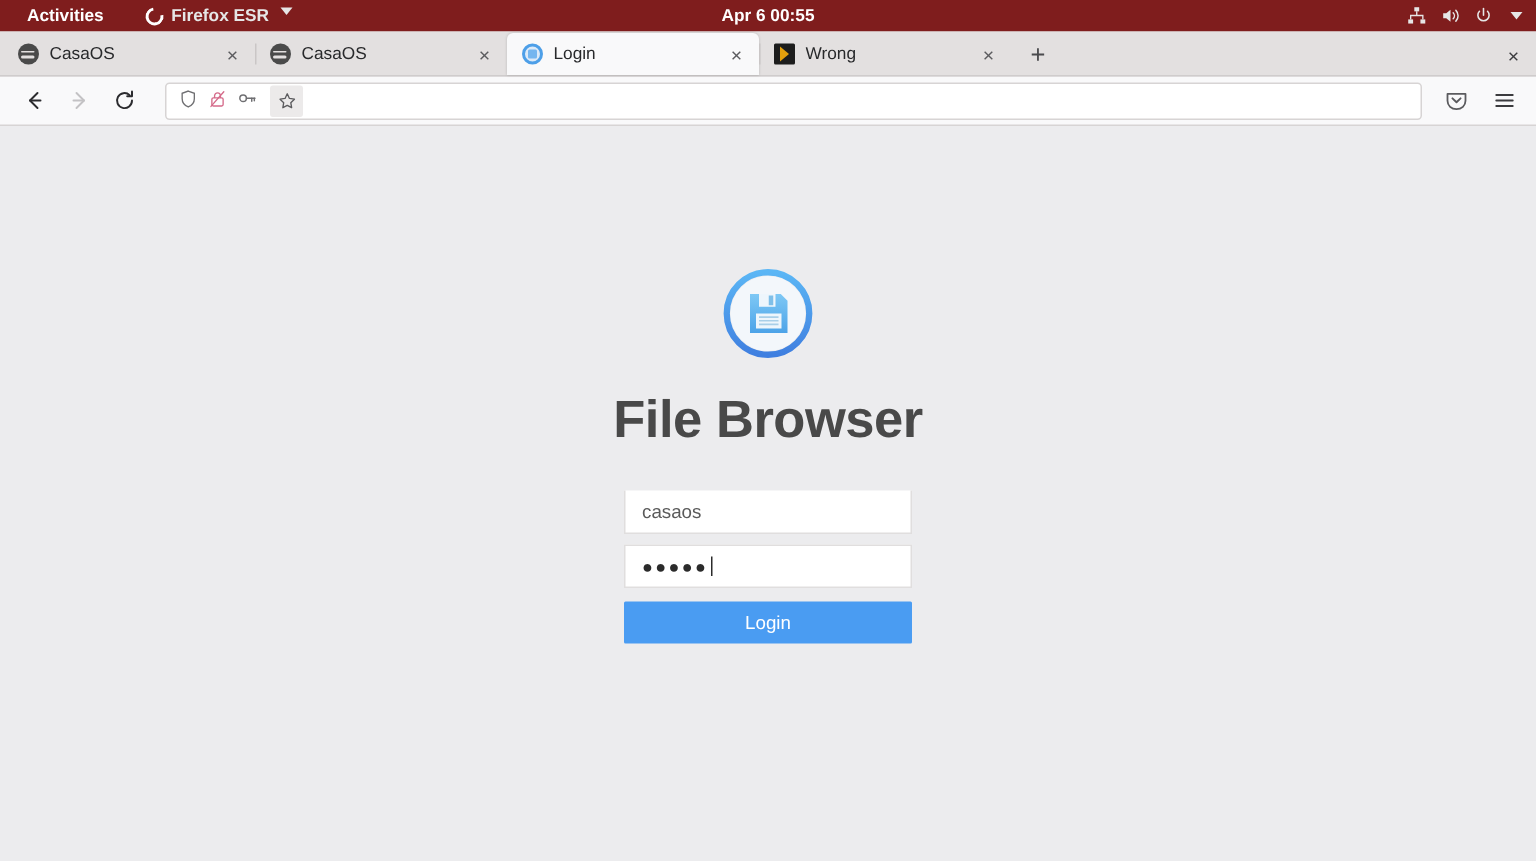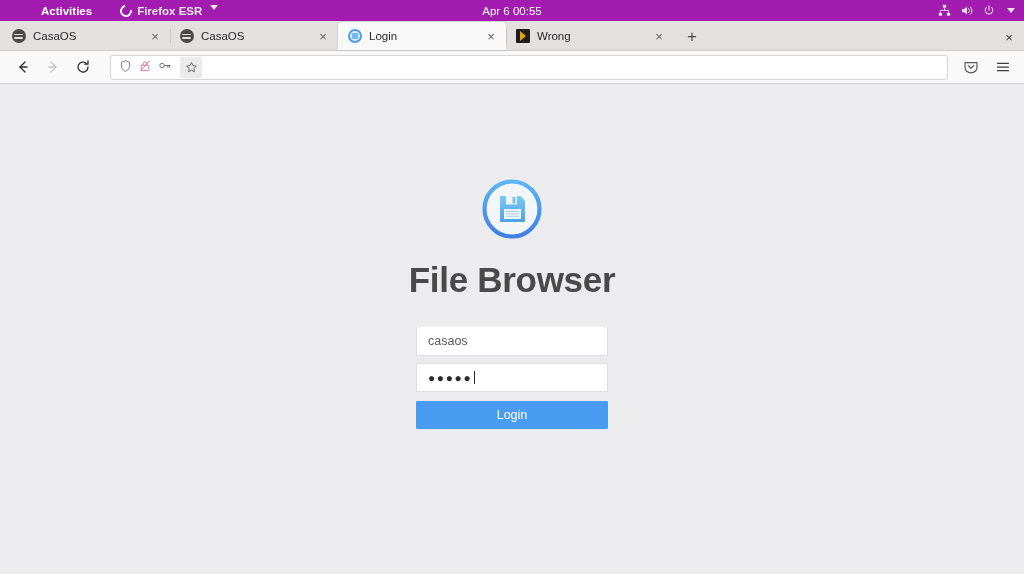--- a/index.html
+++ b/index.html
@@ -8,27 +8,26 @@
     width: 1024px; height: 574px;
     overflow: hidden;
     font-family: "Liberation Sans", sans-serif;
     background: #ececee;
   }
 
   
   .gnome-bar {
     position: relative;
     height: 21px;
-    background: #a21caf;
+    background: #7f1d1d;
     color: #e6e6e6;
     display: flex;
     align-items: center;
     font-size: 11.5px;
     font-weight: bold;
-    padding-left: 23px;
   }
   .gnome-left { display: flex; align-items: center; gap: 0; padding-left: 8px; }
   .gnome-activities { padding: 0 10px; color: #ffffff; font-weight: bold; }
   .gnome-app { display: flex; align-items: flex-start; gap: 5px; padding: 0 8px; margin-left: 10px; }
   .ff-glyph {
     width: 12px; height: 12px; border-radius: 50%;
     border: 2px solid #ffffff;
     border-top-color: transparent;
     transform: rotate(35deg);
     display: inline-block;
@@ -37,21 +36,21 @@
     width: 0; height: 0;
     border-left: 4px solid transparent;
     border-right: 4px solid transparent;
     border-top: 5px solid #e6e6e6;
     display: inline-block;
     margin-left: 3px;
   }
   .gnome-clock {
     position: absolute; left: 0; right: 0; top: 0; bottom: 0;
     display: flex; align-items: center; justify-content: center;
-    font-size: 11.5px; font-weight: normal; color: #ffffff;
+    font-size: 11.5px; font-weight: bold; color: #ffffff;
     pointer-events: none;
   }
   .gnome-right {
     margin-left: auto; display: flex; align-items: center;
     gap: 9px; padding-right: 9px; z-index: 2;
   }
   .gnome-right svg { display: block; }
 
   
   .tabstrip {

